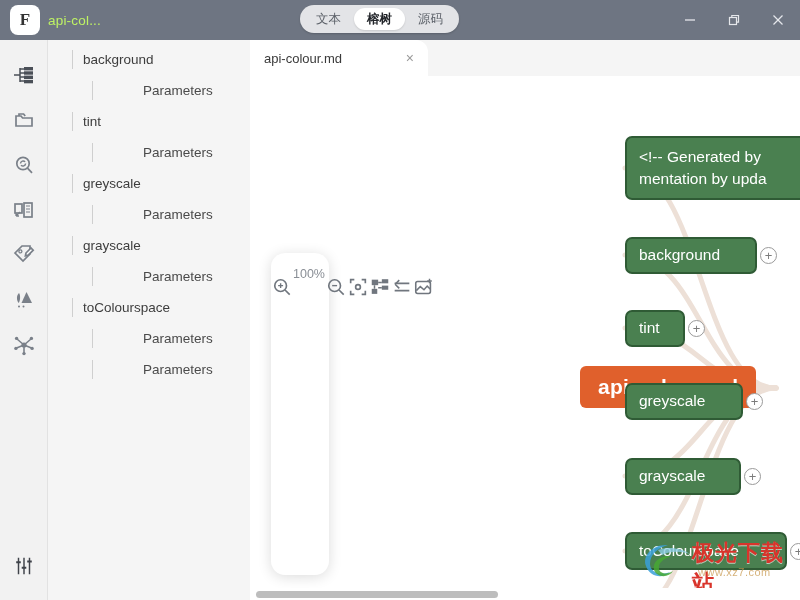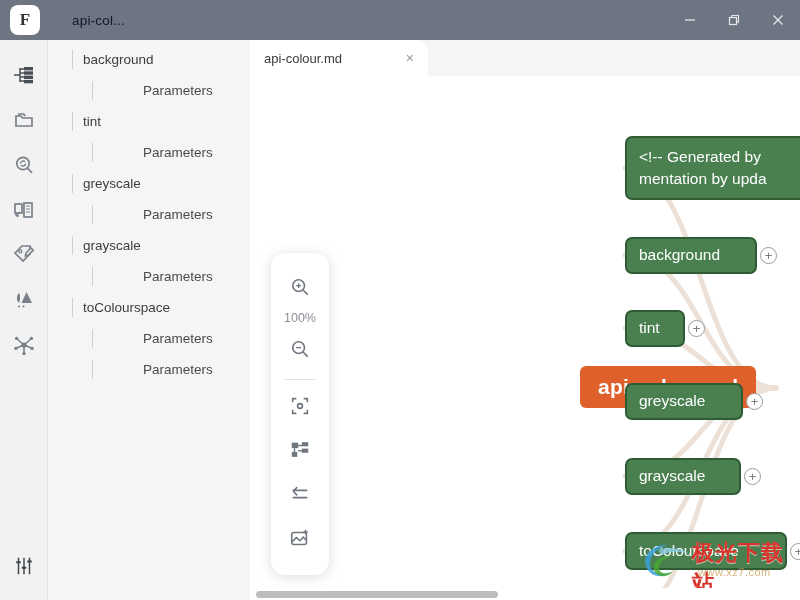--- a/index.html
+++ b/index.html
@@ -18,21 +18,21 @@
     display: flex; align-items: center;
   }
   .app-logo {
     width: 30px; height: 30px; margin-left: 10px;
     background: #ffffff; border-radius: 8px;
     display: flex; align-items: center; justify-content: center;
     color: #333; font-weight: bold; font-size: 17px;
     font-family: "Liberation Serif", serif;
   }
   .win-title {
-    margin-left: 32px; color: #0f172a; font-size: 13.5px;
+    margin-left: 8px; color: #bef264; font-size: 13.5px;
     letter-spacing: .2px;
   }
   .tab-switch {
     position: absolute; left: 300px; top: 5px;
     height: 28px; background: #e3e4e7; border-radius: 14px;
     display: flex; align-items: center; padding: 3px;
     box-shadow: 0 1px 2px rgba(0,0,0,.18);
   }
   .tab-switch .seg {
     height: 22px; line-height: 22px; padding: 0 13px;
@@ -125,21 +125,21 @@
     border: 1.3px solid #9a9a9a; background: #ffffff;
     display: flex; align-items: center; justify-content: center;
     color: #7b7b7b; font-size: 13px; line-height: 1;
   }
 
   
   .floatbar {
     position: absolute; left: 271px; top: 253px; width: 58px; height: 322px;
     background: #ffffff; border-radius: 14px;
     box-shadow: 0 2px 14px rgba(0,0,0,.14);
-    display: flex; flex-direction: column; align-items: center;
+    display: flex; flex-direction: row; 
     padding-top: 14px;
   }
   .fb-item {
     width: 58px; height: 44px; display: flex;
     align-items: center; justify-content: center;
   }
   .fb-zoom { font-size: 12.5px; color: #8a8f96; height: 18px; }
   .fb-divider { width: 30px; height: 1px; background: #e2e2e2; margin: 6px 0; }
 
   
@@ -170,20 +170,25 @@
 <body>
 
 <div id="app">
 
   <div class="titlebar">
     <div class="app-logo">
       <span>F</span>
     </div>
     <div class="win-title">api-col...</div>
 
+    <div class="tab-switch">
+      <div class="seg">文本</div>
+      <div class="seg active">榕树</div>
+      <div class="seg">源码</div>
+    </div>
 
     <div class="wctrls">
       <div class="wbtn">
         <svg width="14" height="14" viewBox="0 0 14 14">
             <line x1="2" y1="7" x2="12" y2="7" stroke="#e5e7eb" stroke-width="1.3"></line>
           </svg>
       </div>
       <div class="wbtn">
         <svg width="14" height="14" viewBox="0 0 14 14">
           <rect x="2.5" y="4.5" width="7" height="7" fill="none" stroke="#e5e7eb" stroke-width="1.2"></rect>

